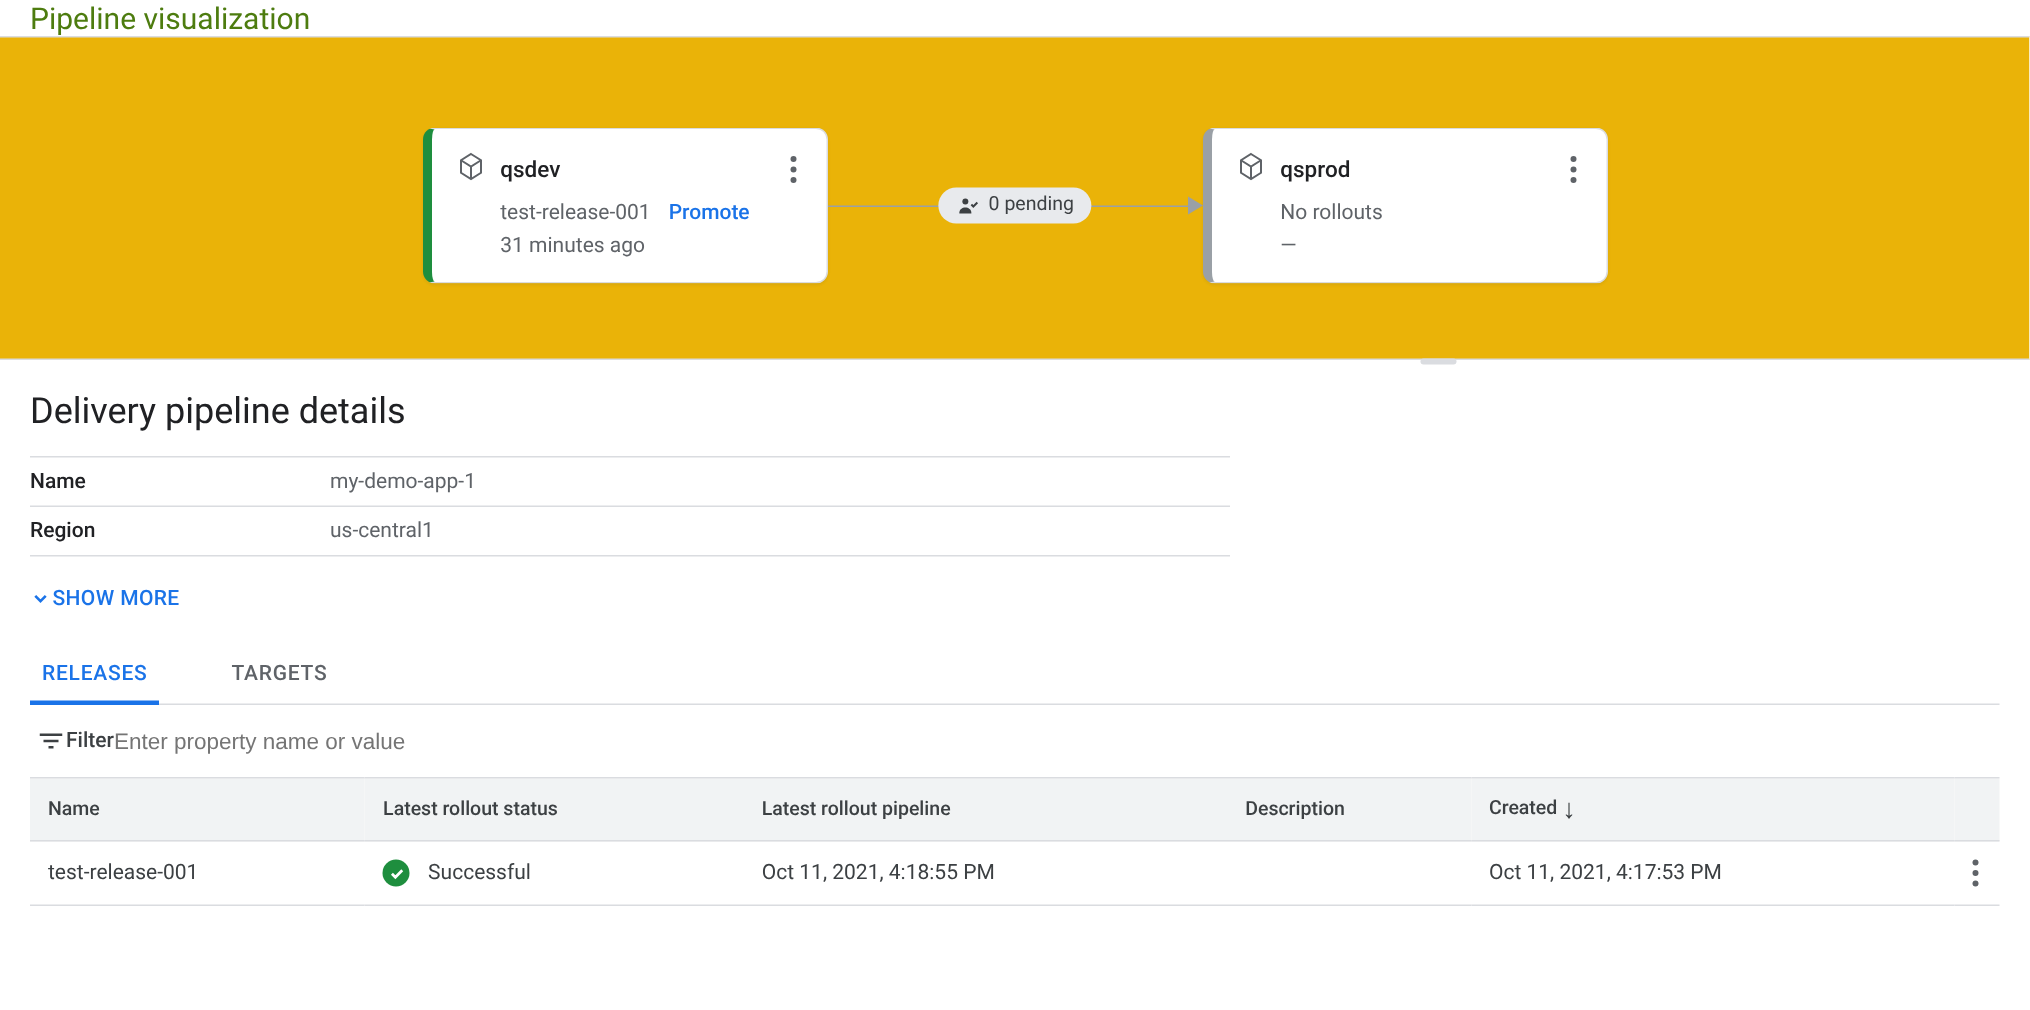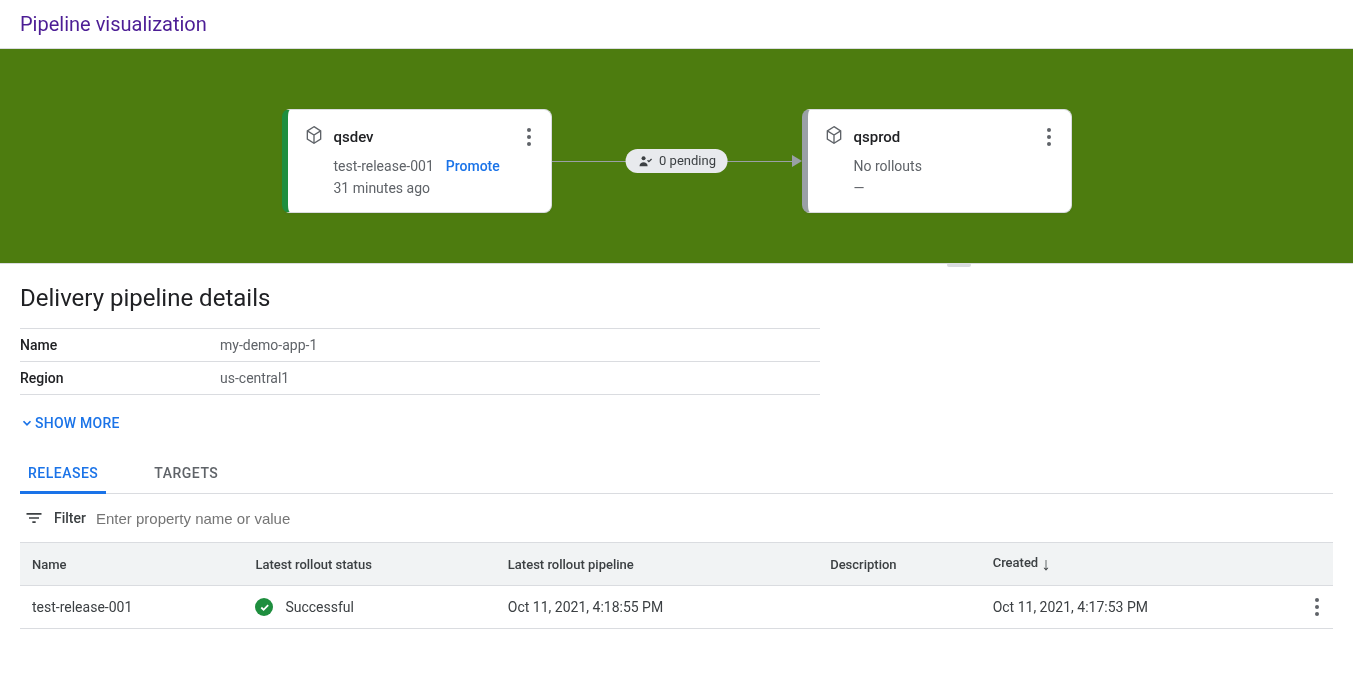--- a/index.html
+++ b/index.html
@@ -4,25 +4,25 @@
   <style>
     * { box-sizing: border-box; margin: 0; padding: 0; }
     body {
       font-family: 'Google Sans', Roboto, Arial, sans-serif;
       color: #202124;
       background: #fff;
     }
     .section-title {
       font-size: 20px;
       font-weight: 400;
-      padding: 12px 20px;
-      color: #4c1d95;
+      padding: 0 20px;
+      color: #4d7c0f;
     }
     .visualization-area {
-      background: #4d7c0f;
+      background: #eab308;
       border-top: 1px solid #dadce0;
       border-bottom: 1px solid #dadce0;
       padding: 60px 20px 50px;
       display: flex;
       justify-content: center;
       align-items: center;
       gap: 0;
       position: relative;
     }
     .stage-card {
@@ -181,21 +181,20 @@
       border-bottom: 3px solid transparent;
       margin-bottom: -1px;
     }
     .tab.active {
       color: #1a73e8;
       border-bottom-color: #1a73e8;
     }
     .filter-row {
       display: flex;
       align-items: center;
-      gap: 10px;
       padding: 14px 4px;
     }
     .filter-label {
       font-size: 14px;
       font-weight: 500;
       color: #3c4043;
     }
     .filter-input {
       border: none;
       outline: none;

